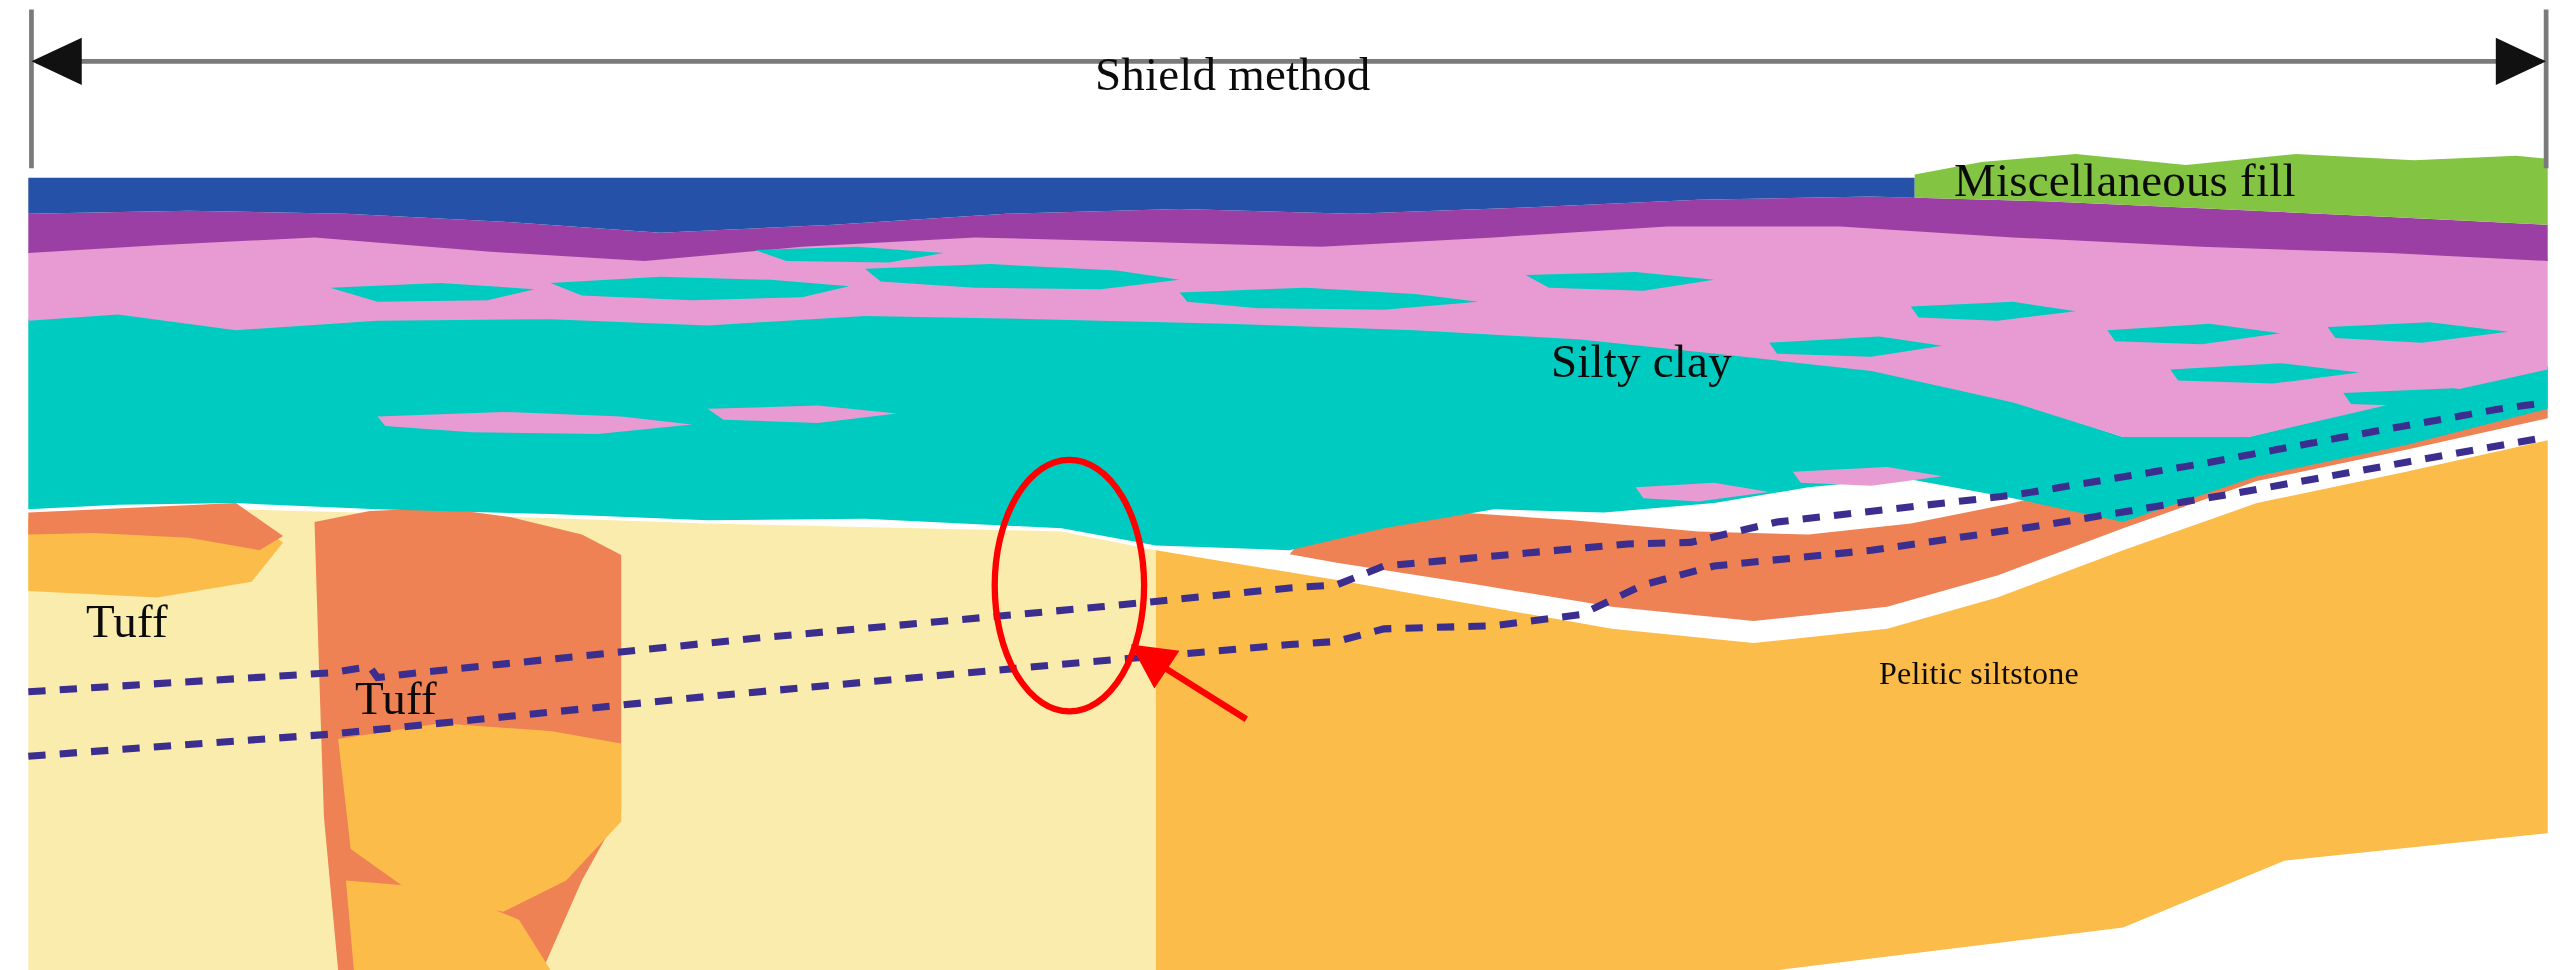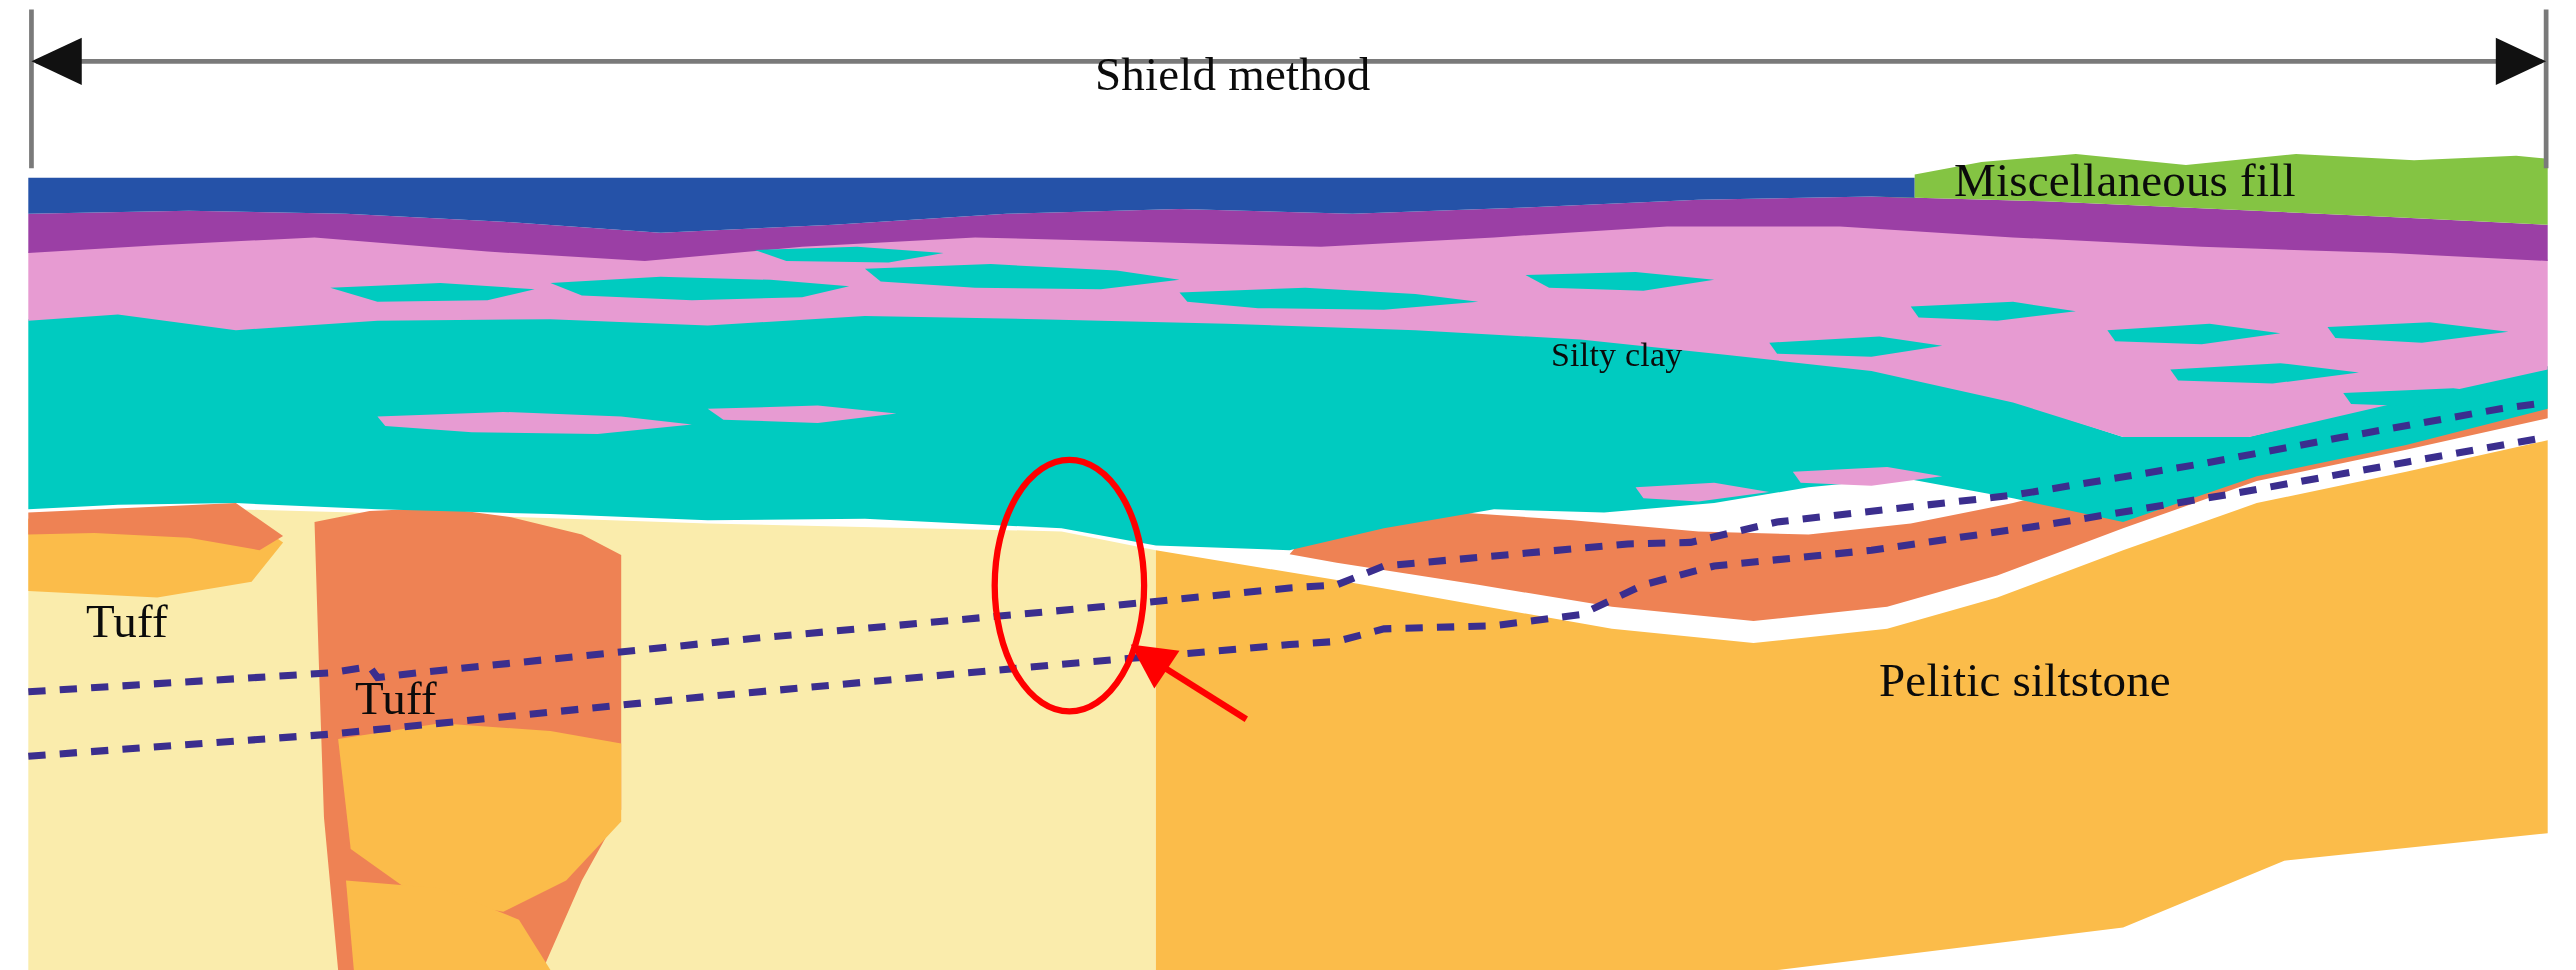--- a/index.html
+++ b/index.html
@@ -6,25 +6,25 @@
   body{width:2576px;height:970px;overflow:hidden;
        font-family:"Liberation Serif","DejaVu Serif",serif;}
   #stage{position:relative;width:2576px;height:970px;background:#fff;}
   svg#scene{position:absolute;inset:0;width:2576px;height:970px;display:block;}
   .lbl{position:absolute;color:#0b0b0b;white-space:nowrap;
        font-family:"Liberation Serif","DejaVu Serif",serif;font-weight:700;
        letter-spacing:0.2px;line-height:1;}
   #title{font-size:47px;left:1095px;top:3.1px;font-weight:400;margin-top:48px;}
   #lb-misc{font-size:47px;left:1954px;top:157px;font-weight:400;}
   #lb-cem{font-size:47px;left:1817px;top:216px;font-weight:400;}
-  #lb-silty{font-size:34px;left:1551px;top:338px;font-weight:400;}
+  #lb-silty{font-size:47px;left:1551px;top:338px;font-weight:400;}
   #lb-coarse{font-size:47px;left:71px;top:448px;font-weight:400;}
   #lb-tuff1{font-size:47px;left:86px;top:598px;font-weight:400;}
   #lb-tuff2{font-size:47px;left:355px;top:675px;font-weight:400;}
-  #lb-pelitic{font-size:47px;left:1879px;top:657px;font-weight:400;}
+  #lb-pelitic{font-size:32px;left:1879px;top:657px;font-weight:400;}
   #lb-sample{font-size:47px;left:804px;top:755px;font-weight:400;}
 </style>
 </head>
 <body>
 
 <div id="stage">
 
   <svg id="scene" viewBox="0 0 3276 1234" preserveAspectRatio="none">
 
     <g>

